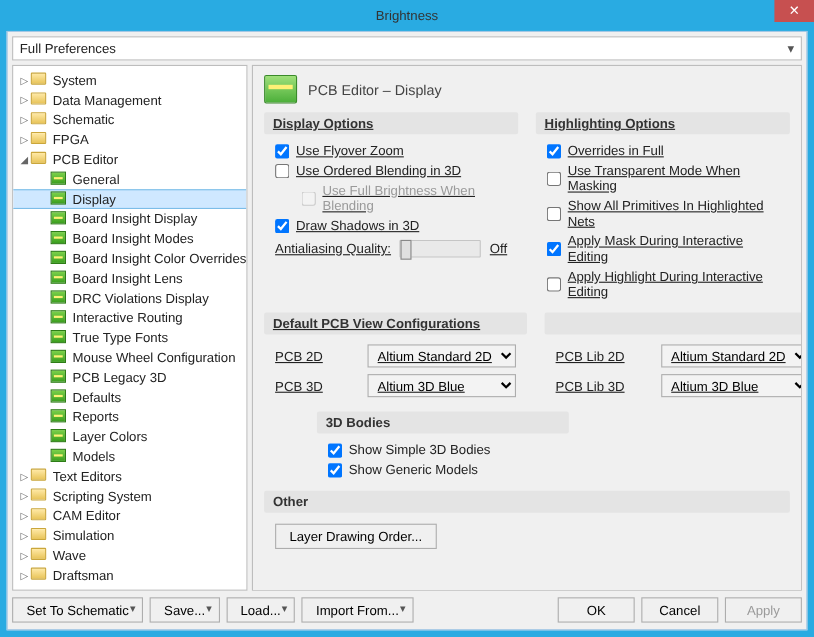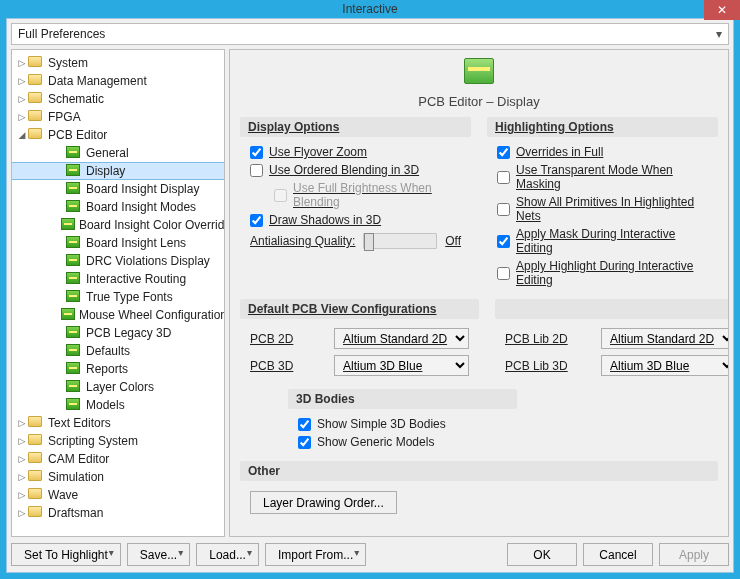--- a/index.html
+++ b/index.html
@@ -84,30 +84,30 @@
     white-space:nowrap;
   }
   .tree-node .arrow { width:12px; display:inline-block; text-align:center; color:#666; font-size:9px;}
   .tree-node .arrow.leaf { visibility:hidden; }
   .tree-node .icon { width:16px; height:14px; display:inline-block; margin-right:4px; }
   .folder-icon { background:linear-gradient(#ffe9a6,#e8c459); border:1px solid #caa63b; border-radius:1px; width:14px; height:11px; }
   .pcbicon { background:linear-gradient(#7cd24a,#3a9e1e); border:1px solid #2e7d17; width:14px; height:12px; position:relative; }
   .pcbicon::after{ content:""; position:absolute; left:2px; right:2px; top:4px; height:2px; background:#fff176; }
   .tree-node .label {}
   .tree-node.selected { background:#cfe8ff; border-top:1px solid #7cbde8; border-bottom:1px solid #7cbde8; height:18px;}
-  .tree-node.grandchild { padding-left:42px; }
+  .tree-node.grandchild { padding-left:22px; }
 
   .main {
     flex:1;
     background:#f0f0f0;
     border:1px solid #bdbdbd;
     padding:8px 10px;
     overflow-y:auto;
   }
-  .header-row { display:flex; align-items:center; gap:10px; margin-bottom:8px;flex-direction:column; }
+  .header-row { display:flex; align-items:center; gap:10px; margin-bottom:8px; }
   .header-icon { width:30px; height:26px; background:linear-gradient(#9fe07a,#4caf3a); border:1px solid #3a8a2a; border-radius:2px; position:relative;}
   .header-icon::after{content:""; position:absolute; left:3px; right:3px; top:8px; height:4px; background:#fff176;}
   .header-title { font-size:13px; color:#444; }
   .group {
     margin-bottom:10px;
   }
   .group-title {
     background:#e4e4e4;
     padding:3px 8px;
     font-weight:bold;
@@ -169,21 +169,21 @@
   }
   .footer .spacer{ flex:1; }
   button.btn[disabled]{ color:#9a9a9a; cursor:default;}
   .empty-title { background:#e4e4e4; height:20px; border-radius:2px; margin-bottom:6px;}
 </style>
 </head>
 <body>
 
 <div class="window">
   <div class="titlebar">
-    <span class="title">Interactive</span>
+    <span class="title">Brightness</span>
     <div class="close-btn">
       <span>✕</span>
     </div>
   </div>
   <div class="inner">
     <div class="topselect">
       <span>Full Preferences</span>
     </div>
     <div class="body">
       <div class="tree" id="tree">
@@ -424,21 +424,21 @@
         <div class="group">
           <div class="group-title">Other</div>
           <div class="button-row">
             <button class="btn">Layer Drawing Order...</button>
           </div>
         </div>
 
       </div>
     </div>
     <div class="footer">
-      <button class="btn split">Set To Highlight</button>
+      <button class="btn split">Set To Schematic</button>
       <button class="btn split">Save...</button>
       <button class="btn split">Load...</button>
       <button class="btn split">Import From...</button>
       <div class="spacer"></div>
       <button class="btn" style="min-width:70px;">OK</button>
       <button class="btn" style="min-width:70px;">Cancel</button>
       <button class="btn" style="min-width:70px;" disabled="">Apply</button>
     </div>
   </div>
 </div>

